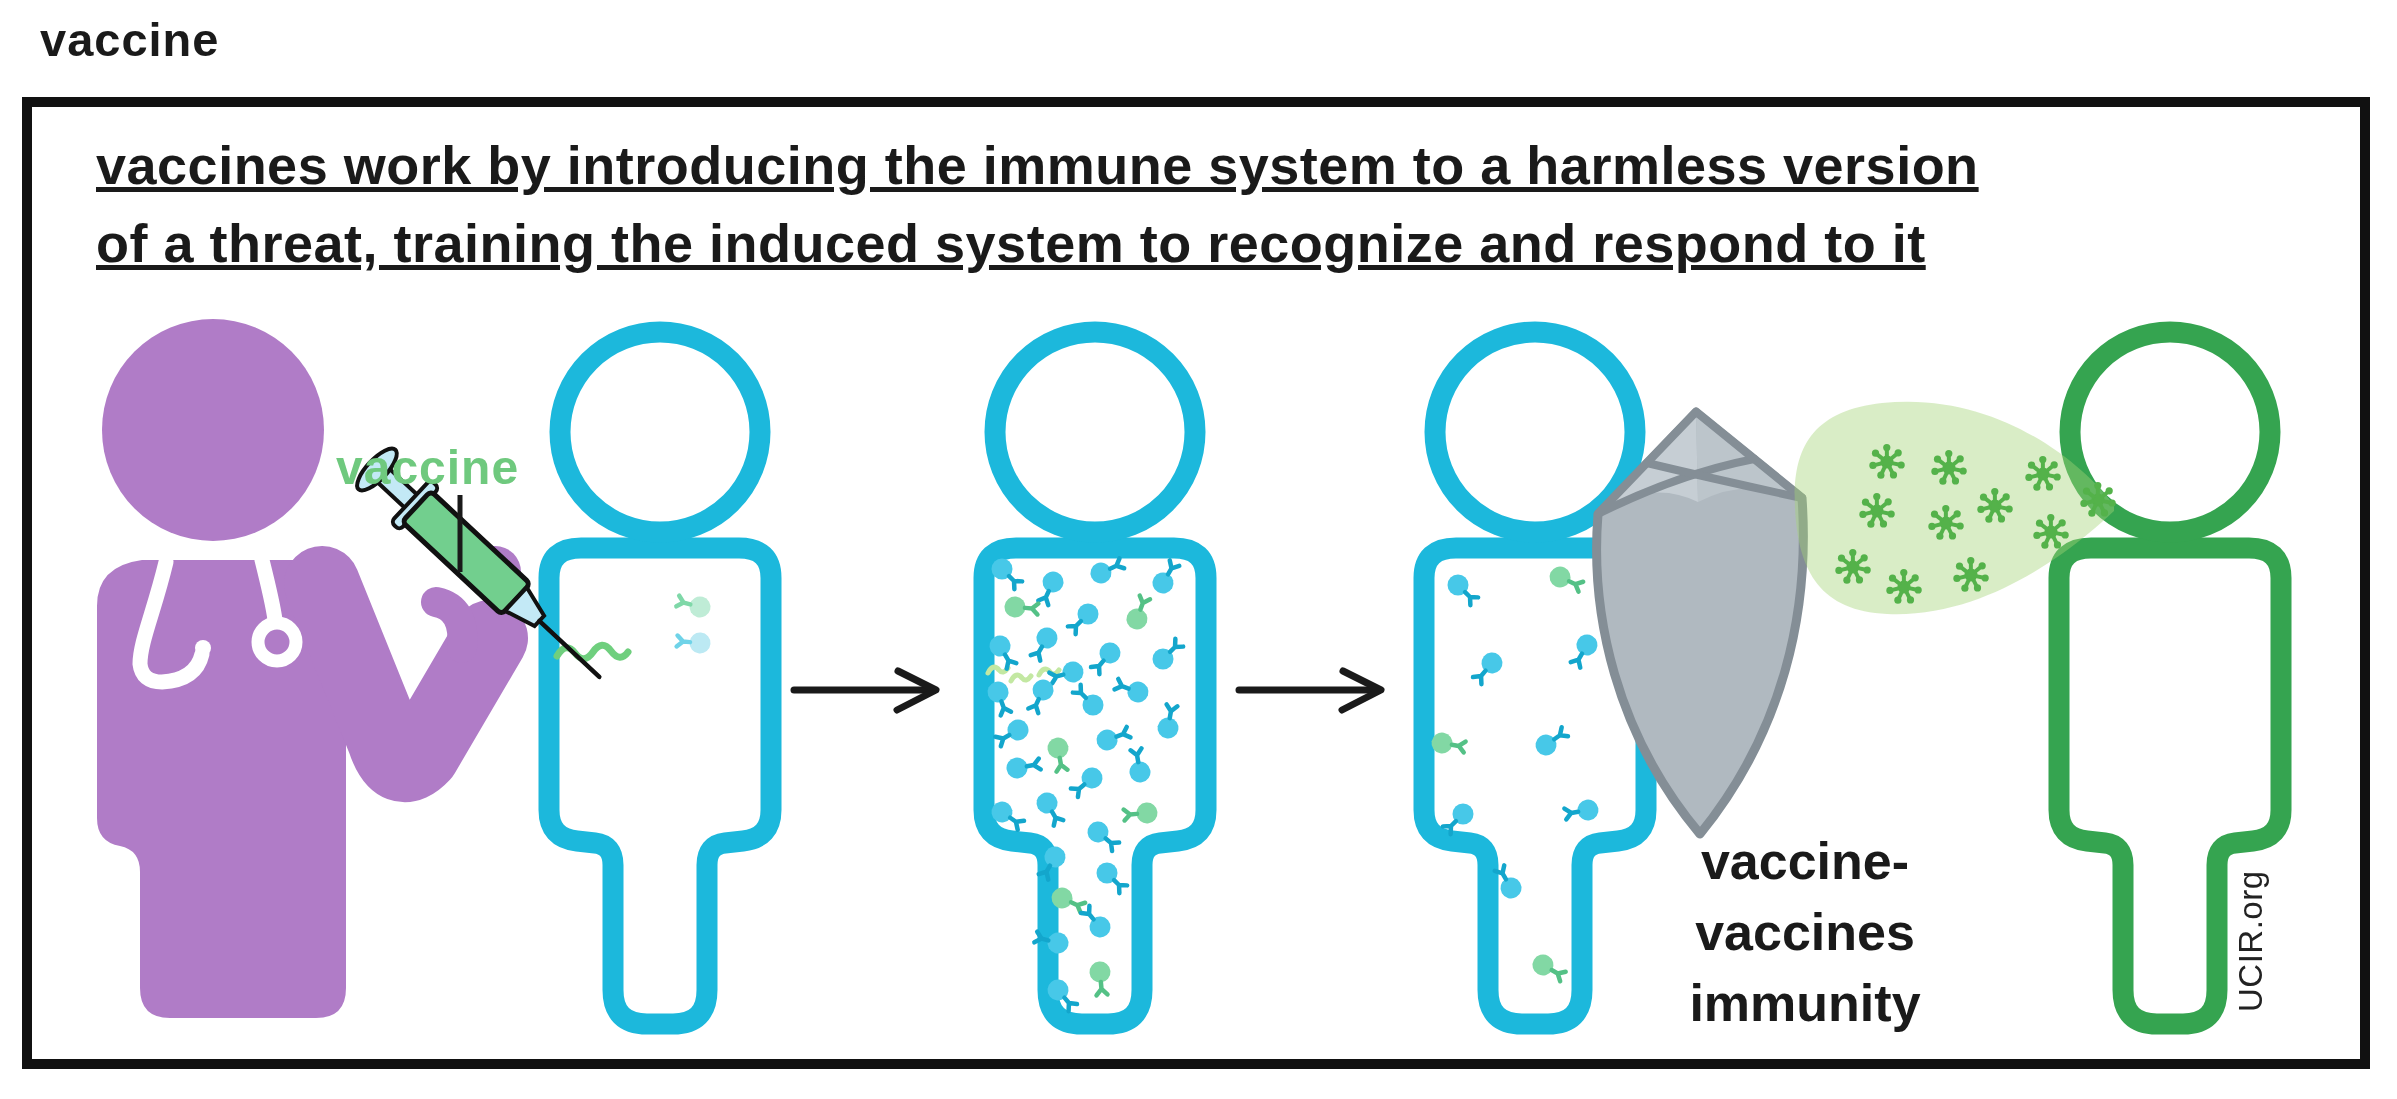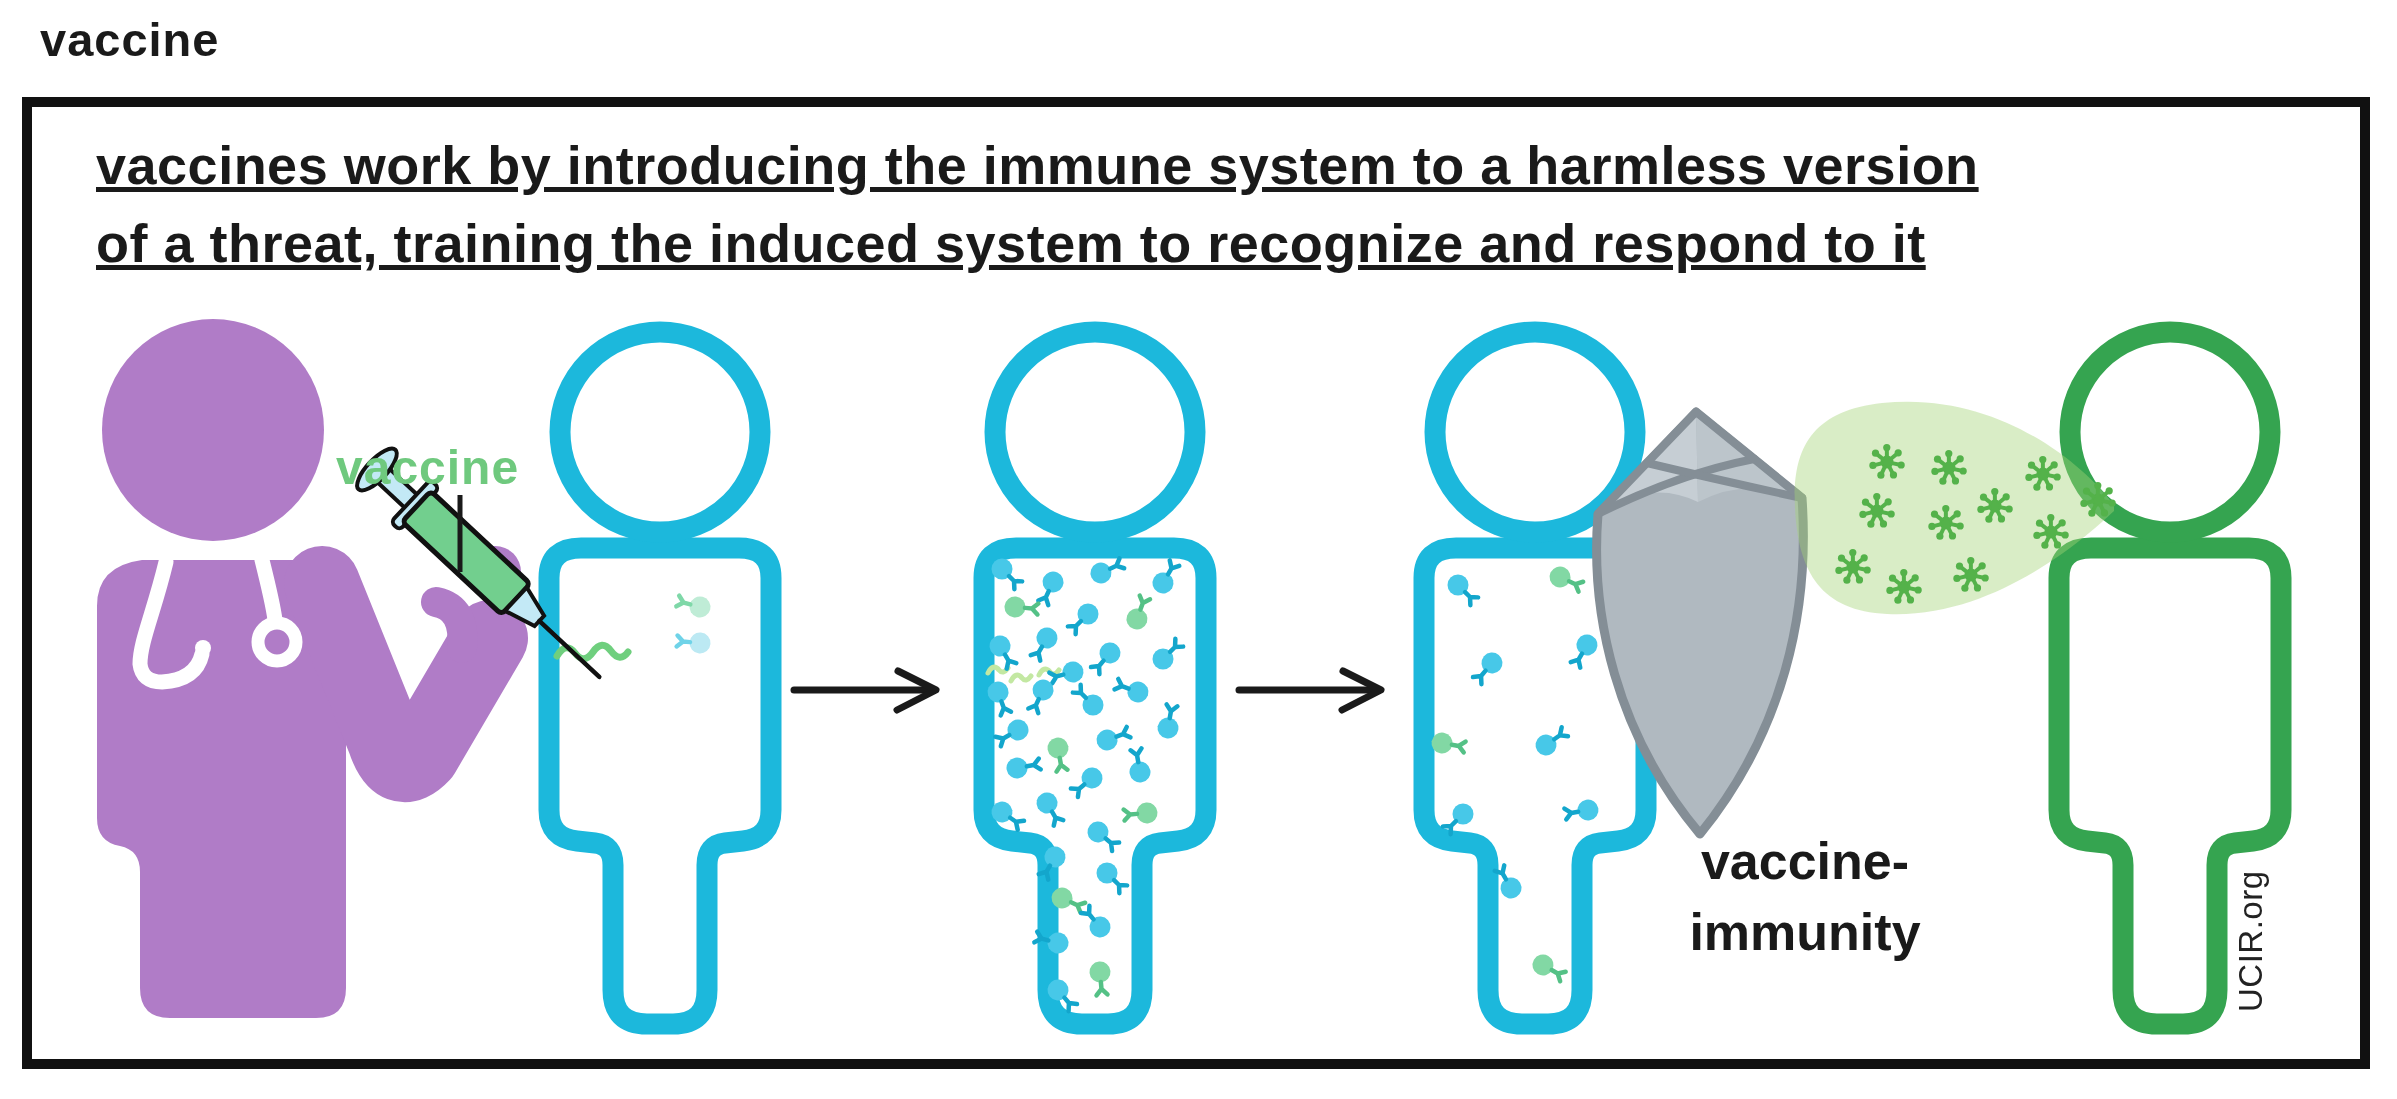--- a/index.html
+++ b/index.html
@@ -314,20 +314,21 @@
   <g fill="none" stroke="#848e96" stroke-width="8" stroke-linecap="round">
     <path d="M 20 112 Q 100 72 176 57"></path>
     <path d="M 224 96 Q 140 78 69 61"></path>
     <path d="M 118 10 L 20 112"></path>
     <path d="M 118 10 L 224 96"></path>
   </g>
 </svg>
 
 <div class="abs" id="immunity-label">
   <div>vaccine-</div>
+  <div>vaccines</div>
   <div>immunity</div>
 </div>
 
 <svg class="abs" style="left:2037px;top:312px" width="266" height="745" viewBox="0 0 266 745">
   <path d="M 54 236 L 212 236 Q 244 236 244 266 L 244 498 Q 244 526 216 529 L 198 531 Q 180 533 180 553
        L 180 678 Q 180 712 146 712 L 120 712 Q 86 712 86 678 L 86 553 Q 86 533 68 531 L 50 529
        Q 22 526 22 498 L 22 266 Q 22 236 54 236 Z" fill="#ffffff" stroke="#35a450" stroke-width="21" stroke-linejoin="round"></path>
   <circle cx="133" cy="120" r="100" fill="#ffffff" stroke="#35a450" stroke-width="21"></circle>
 </svg>
 

